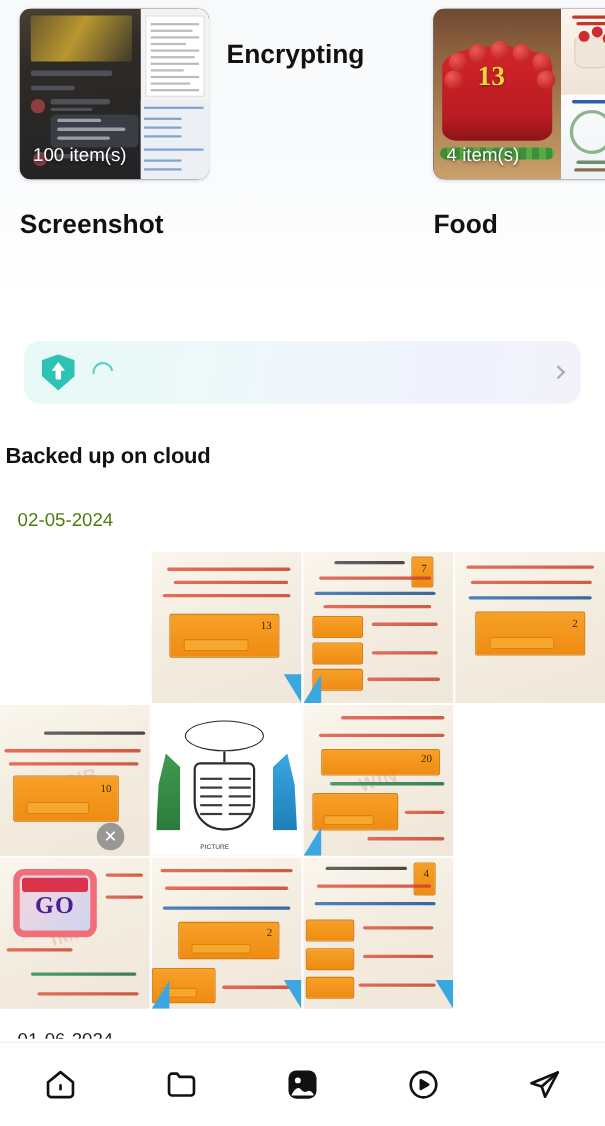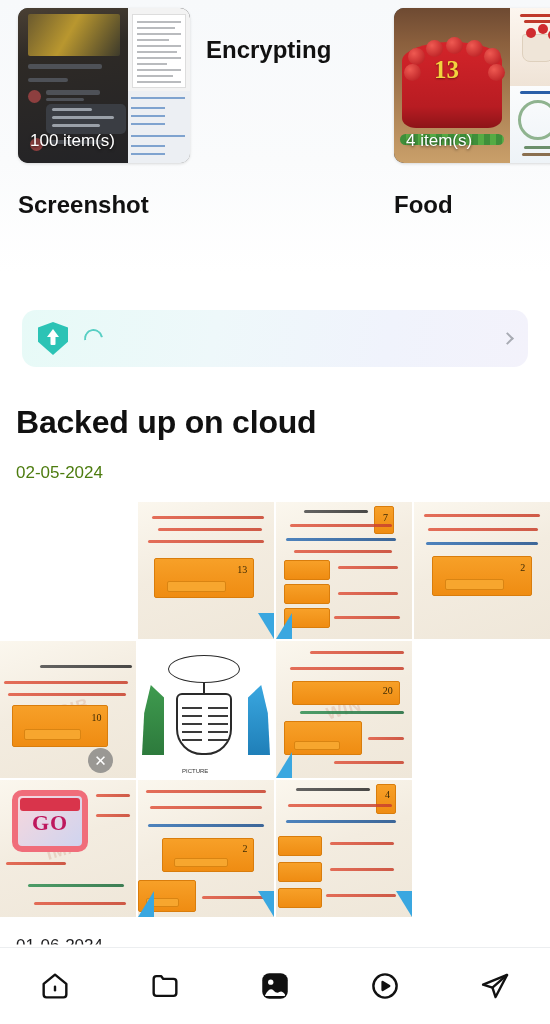--- a/index.html
+++ b/index.html
@@ -140,22 +140,22 @@
     border: 2.5px solid #59cfc4; border-right-color: transparent; border-bottom-color: transparent;
     transform: rotate(35deg); margin-left: 16px; flex: 0 0 19px;
   }
   .banner-chev {
     margin-left: auto; width: 9px; height: 9px;
     border-right: 2px solid #a8abb3; border-top: 2px solid #a8abb3; transform: rotate(45deg);
   }
 
   
   .cloud-title {
-    position: absolute; left: 16px; top: 404px;
-    font-size: 32px; font-weight: bold; color: #111; letter-spacing: -0.2px;
+    position: absolute; left: 5px; top: 404px;
+    font-size: 20px; font-weight: bold; color: #111; letter-spacing: -0.2px;
   }
   .date-1 { position: absolute; left: 16px; top: 463px; font-size: 17px; color: #4d7c0f; }
   .date-2 {
     position: absolute; left: 16px; top: 936px; font-size: 17px; color: #1c1c1e;
     clip-path: inset(0 0 58% 0);
   }
 
   
   .grid { position: absolute; left: 0; top: 502px; width: 550px; }
   .grid-row { display: flex; gap: 2px; margin-bottom: 2px; height: 137px; }
@@ -206,21 +206,21 @@
   .diag-row { position:absolute; background:#3a3a3a; height:1.5px; }
   .diag-cap { position:absolute; left:44px; bottom:4px; font-size:6px; color:#333; }
 
   
   .go-box { position:absolute; left:12px; top:10px; width:76px; height:62px;
             border:6px solid #f06d7a; border-radius:10px;
             background: linear-gradient(135deg,#f7d7dd,#cfd4ef); }
   .go-bar { position:absolute; left:20px; top:18px; width:60px; height:13px;
             background:#d9344b; border-radius:3px; }
   .go-txt { position:absolute; left:0; top:30px; width:100px; text-align:center;
-            font-size:22px; font-weight:bold; color:#be185d;
+            font-size:22px; font-weight:bold; color:#4c1d95;
             font-family:"Liberation Serif",serif; letter-spacing:1px; }
 
   
   .nav {
     position: absolute; left: 0; bottom: 0; width: 550px; height: 77px;
     background: #fff; border-top: 1px solid #eceef0;
     display: flex; align-items: center; justify-content: space-around;
   }
   .nav-item { width: 70px; height: 60px; display:flex; align-items:center; justify-content:center; }
   .nav-item svg { display:block; }

